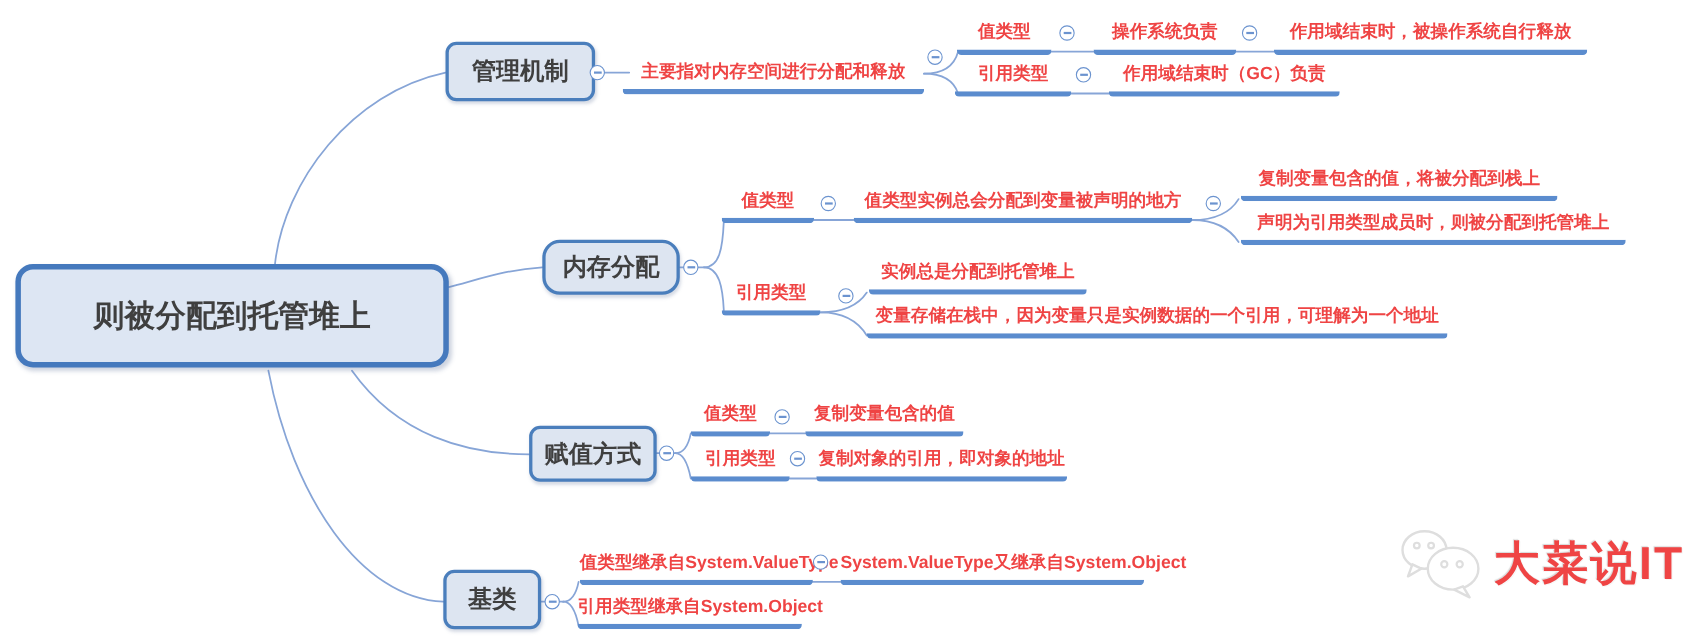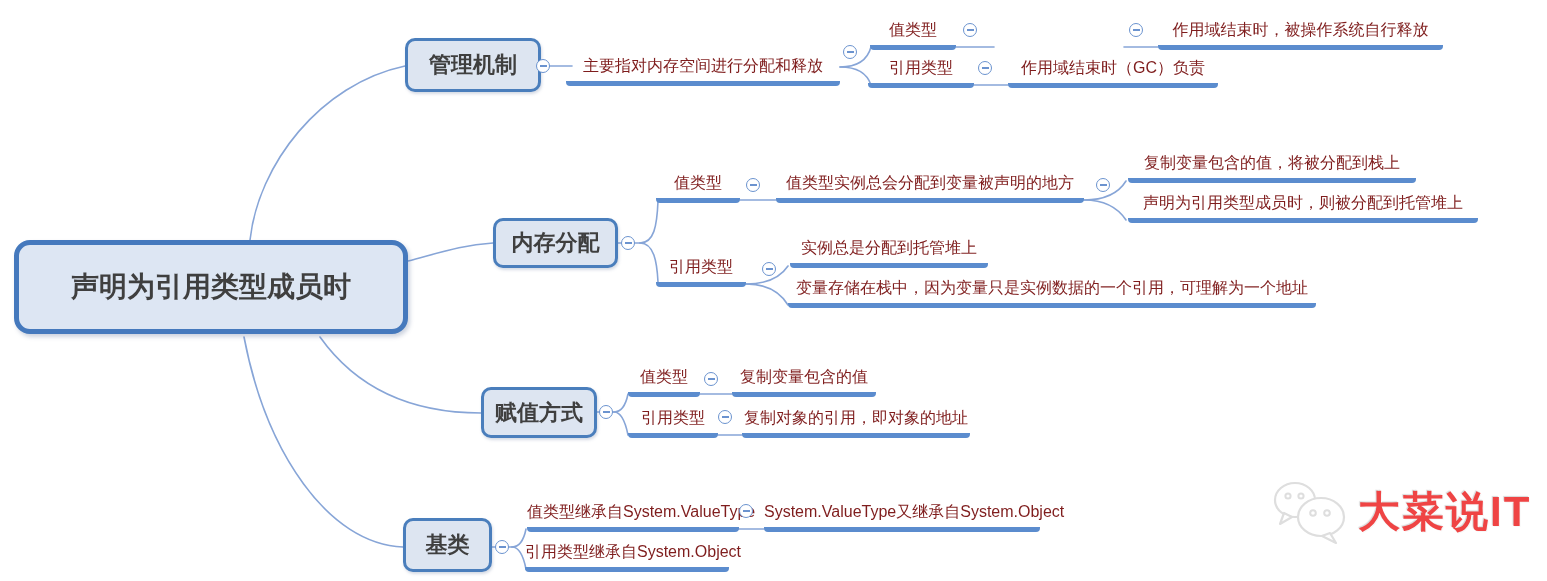--- a/index.html
+++ b/index.html
@@ -13,21 +13,21 @@
     background:#dde5f1;border:3px solid #4a7ebc;border-radius:10px;
     font-weight:bold;font-size:22px;color:#3f3f3f;
     box-shadow:1px 2px 3px rgba(90,110,150,0.25);white-space:nowrap;cursor:default;
   }
   .node.root{
     border-width:5px;border-radius:16px;font-size:28px;background:#dde6f3;border-color:#4579bd;
     box-shadow:2px 3px 4px rgba(90,110,150,0.3);
   }
   .topic{
     position:absolute;box-sizing:border-box;text-align:center;white-space:nowrap;
-    font-size:16px;line-height:19px;font-weight:normal;color:#7f1d1d;
+    font-size:16px;line-height:19px;font-weight:bold;color:#ef4444;
     padding-bottom:6px;border-bottom:5px solid #5b8cce;border-radius:4px;cursor:default;
   }
   .collapse{
     position:absolute;box-sizing:border-box;width:14px;height:14px;border-radius:50%;
     background:#ffffff;border:1.5px solid #6b93cf;display:flex;align-items:center;justify-content:center;
     cursor:pointer;
   }
   .collapse::after{content:"";display:block;width:7px;height:1.5px;background:#6b93cf;}
   .watermark{
     position:absolute;left:1272px;top:478px;display:flex;align-items:center;gap:8px;
@@ -74,38 +74,39 @@
       <path d="M 718,435 L 742,435"></path>
 
       <path d="M 492,547 L 512,547"></path>
       <path d="M 512,547 C 520,547 524,539 526,529"></path>
       <path d="M 512,547 C 520,547 524,559 526,569"></path>
       <path d="M 737,529 L 764,529"></path>
     </g>
   </svg>
 
   <div class="node root" style="left:14px;top:240px;width:394px;height:94px;">
-    <span>声明为引用类型成员时</span>
+    <span>则被分配到托管堆上</span>
   </div>
 
   <div class="node" style="left:405px;top:38px;width:136px;height:54px;">
     <span>管理机制</span>
   </div>
-  <div class="node" style="left:493px;top:218px;width:125px;height:50px;">
+  <div class="node" style="left:493px;top:218px;width:125px;height:50px;border-radius:16px;">
     <span>内存分配</span>
   </div>
   <div class="node" style="left:481px;top:387px;width:116px;height:51px;">
     <span>赋值方式</span>
   </div>
   <div class="node" style="left:403px;top:518px;width:89px;height:54px;">
     <span>基类</span>
   </div>
 
   <div class="topic" style="left:566px;top:56px;width:274px;text-align:center;">主要指对内存空间进行分配和释放</div>
   <div class="topic" style="left:870px;top:20px;width:86px;">值类型</div>
+  <div class="topic" style="left:994px;top:20px;width:130px;">操作系统负责</div>
   <div class="topic" style="left:1158px;top:20px;width:285px;">作用域结束时，被操作系统自行释放</div>
   <div class="topic" style="left:868px;top:58px;width:106px;">引用类型</div>
   <div class="topic" style="left:1008px;top:58px;width:210px;">作用域结束时（GC）负责</div>
 
   <div class="topic" style="left:656px;top:173px;width:84px;">值类型</div>
   <div class="topic" style="left:776px;top:173px;width:308px;">值类型实例总会分配到变量被声明的地方</div>
   <div class="topic" style="left:1128px;top:153px;width:288px;">复制变量包含的值，将被分配到栈上</div>
   <div class="topic" style="left:1128px;top:193px;width:350px;">声明为引用类型成员时，则被分配到托管堆上</div>
   <div class="topic" style="left:656px;top:257px;width:90px;">引用类型</div>
   <div class="topic" style="left:790px;top:238px;width:198px;">实例总是分配到托管堆上</div>

